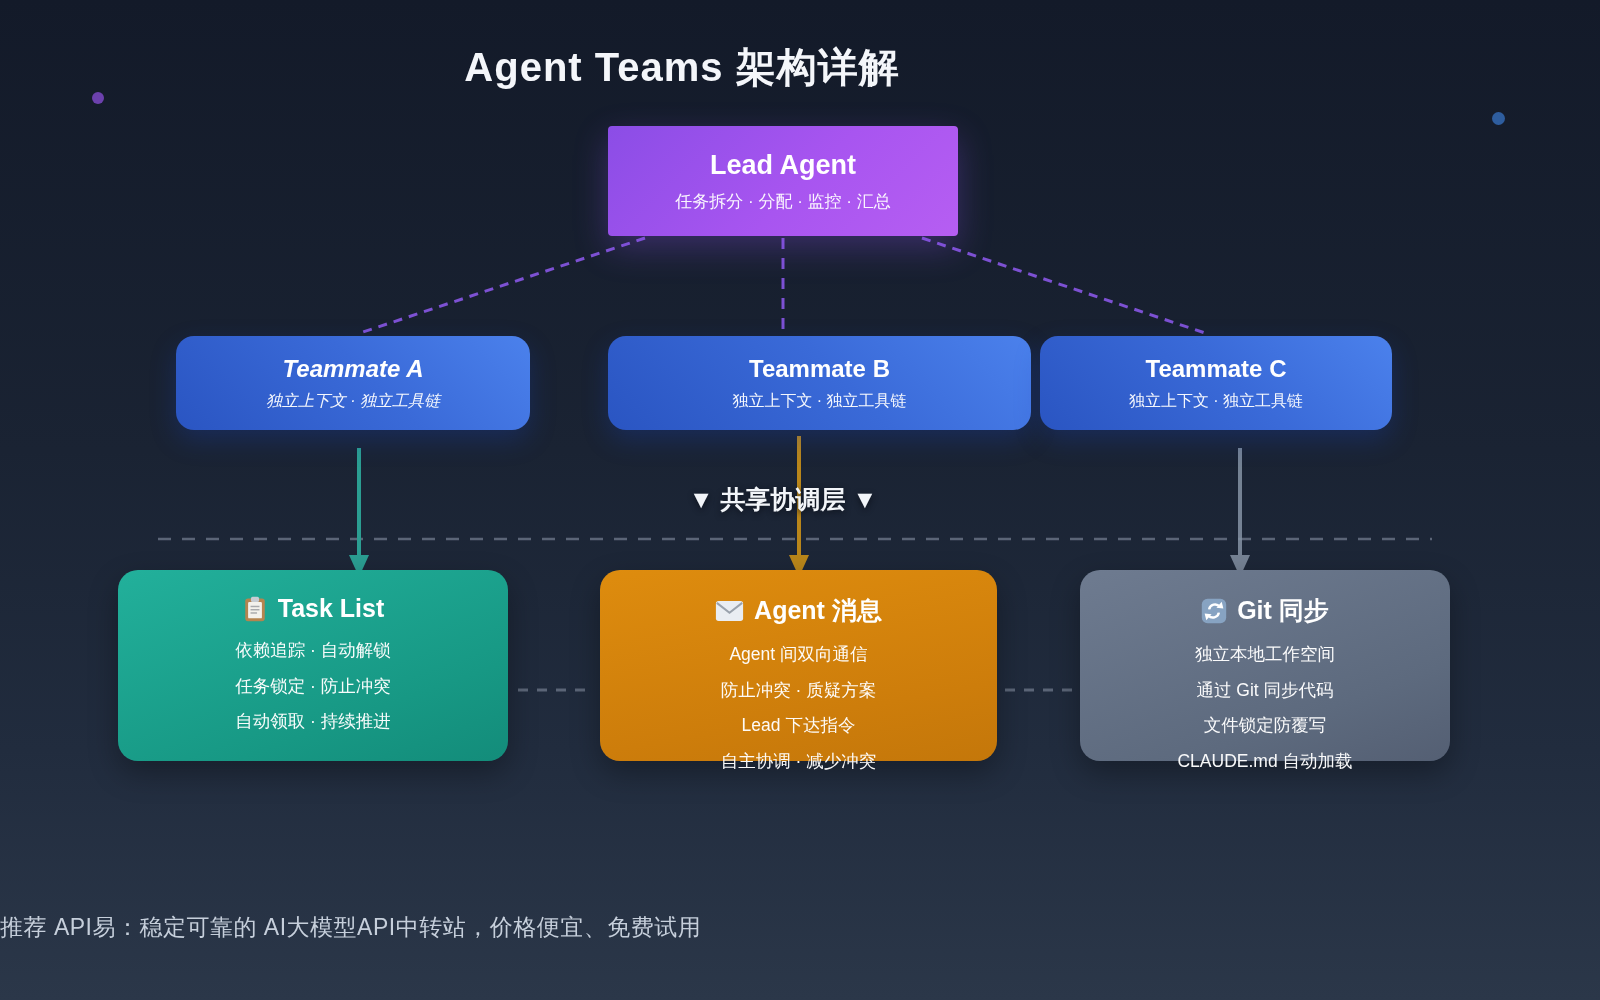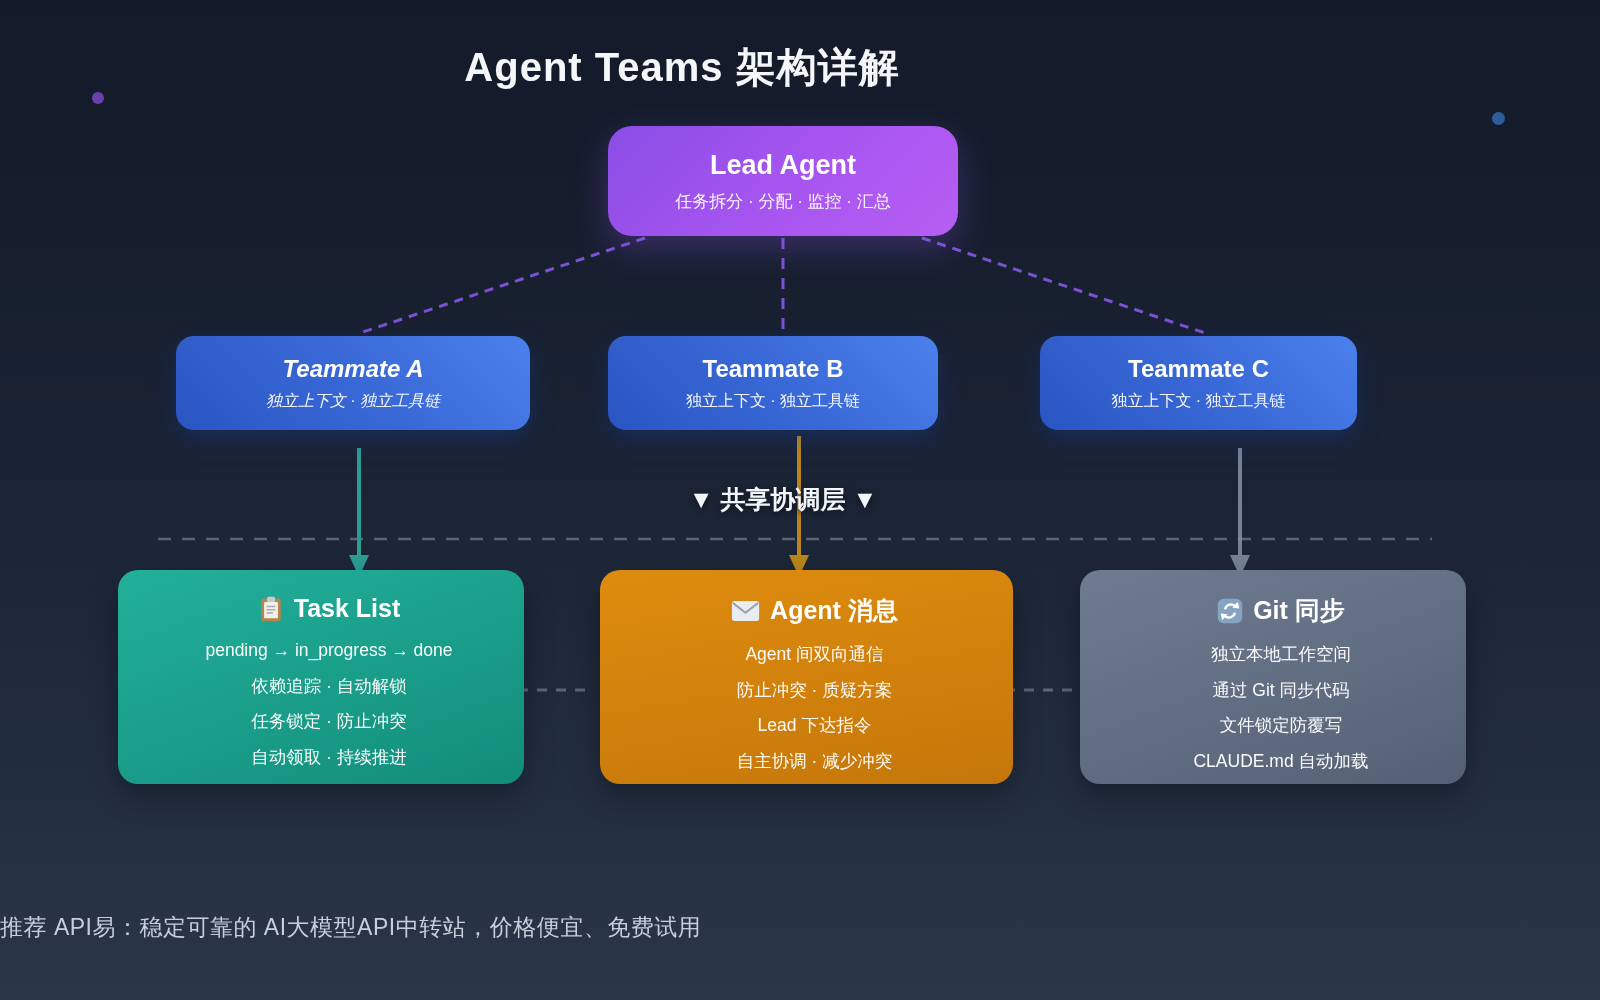--- a/index.html
+++ b/index.html
@@ -24,49 +24,48 @@
   svg.connectors{position:absolute;left:0;top:0;z-index:1;}
 
   .node{
     position:absolute;z-index:2;display:flex;flex-direction:column;
     align-items:center;justify-content:center;color:#fff;text-align:center;
   }
   .node .t{font-weight:bold;}
   .node .s{color:rgba(255,255,255,.95);}
 
   .lead{
-    left:608px;top:126px;width:350px;height:110px;border-radius:24px;
+    left:608px;top:126px;width:350px;height:110px;border-radius:4px;
     background:linear-gradient(135deg,#8b4de6 0%,#a855f0 55%,#b65ef2 100%);
     box-shadow:0 12px 34px rgba(140,80,235,.30);gap:9px;
   }
   .lead .t{font-size:27px;}
   .lead .s{font-size:17px;}
 
   .teammate{
     top:336px;height:94px;border-radius:18px;
     background:linear-gradient(45deg,#2a55c2 0%,#3a6ad8 55%,#4b81ec 100%);
     box-shadow:0 10px 26px rgba(25,70,190,.28);gap:8px;
   }
   .teammate .t{font-size:24px;}
   .teammate .s{font-size:16px;}
   .tm-a{left:176px;width:354px;font-style:italic;}
-  .tm-b{left:608px;width:330px;}
-  .tm-c{left:1040px;width:317px;}
+  .tm-b{left:608px;width:423px;}
+  .tm-c{left:1040px;width:352px;}
 
   .coord-label{
     position:absolute;z-index:3;left:583px;top:483px;width:400px;
     text-align:center;font-size:25px;font-weight:bold;color:#f2f5f9;
     text-shadow:0 2px 6px rgba(10,14,22,.8);
   }
 
   .card{
-    position:absolute;z-index:2;top:570px;height:214px;border-radius:20px;
+    position:absolute;z-index:2;top:570px;height:191px;border-radius:20px;
     display:flex;flex-direction:column;align-items:center;color:#fff;
     box-shadow:0 12px 30px rgba(0,0,0,.30);
-    padding-left:16px;
   }
   .card-task{left:118px;width:390px;background:linear-gradient(160deg,#22b09b 0%,#179884 70%,#138c7a 100%);}
   .card-inbox{left:600px;width:397px;background:linear-gradient(170deg,#de8c0e 0%,#cd7d0b 70%,#c4770a 100%);}
   .card-git{left:1080px;width:370px;background:linear-gradient(160deg,#6e7b90 0%,#5d6a7e 70%,#545f73 100%);}
   .card-title{
     margin-top:24px;display:flex;align-items:center;gap:10px;
     font-size:25px;font-weight:bold;
   }
   .card-lines{margin-top:10px;display:flex;flex-direction:column;}
   .card-line{font-size:17.5px;line-height:35.5px;color:rgba(255,255,255,.97);text-align:center;}
@@ -140,21 +139,20 @@
           <rect x="7.5" y="7.5" width="17" height="20" rx="1.5" fill="#f3f1ec"></rect>
           <rect x="11" y="1" width="10" height="6.5" rx="2" fill="#c7ccd3"></rect>
           <rect x="10.5" y="12" width="11" height="1.8" fill="#a9aaac"></rect>
           <rect x="10.5" y="16" width="11" height="1.8" fill="#a9aaac"></rect>
           <rect x="10.5" y="20" width="8" height="1.8" fill="#a9aaac"></rect>
         </svg>
       </span>
       <span>Task List</span>
     </div>
     <div class="card-lines">
-      <div class="card-line">pending → in_progress → done</div>
       <div class="card-line">依赖追踪 · 自动解锁</div>
       <div class="card-line">任务锁定 · 防止冲突</div>
       <div class="card-line">自动领取 · 持续推进</div>
     </div>
   </div>
 
   <div class="card card-inbox">
     <div class="card-title">
       <span class="icon">
         <svg width="29" height="22" viewBox="0 0 32 24">

